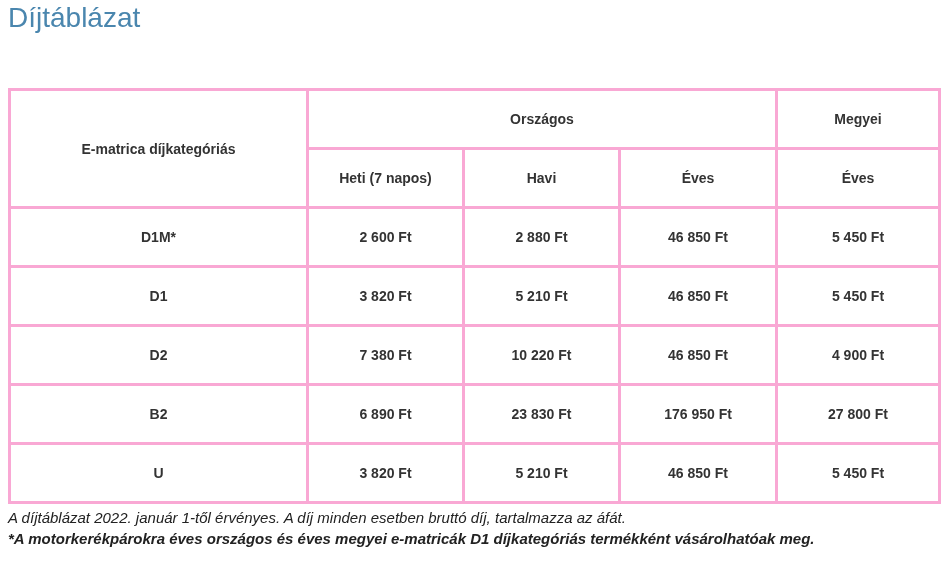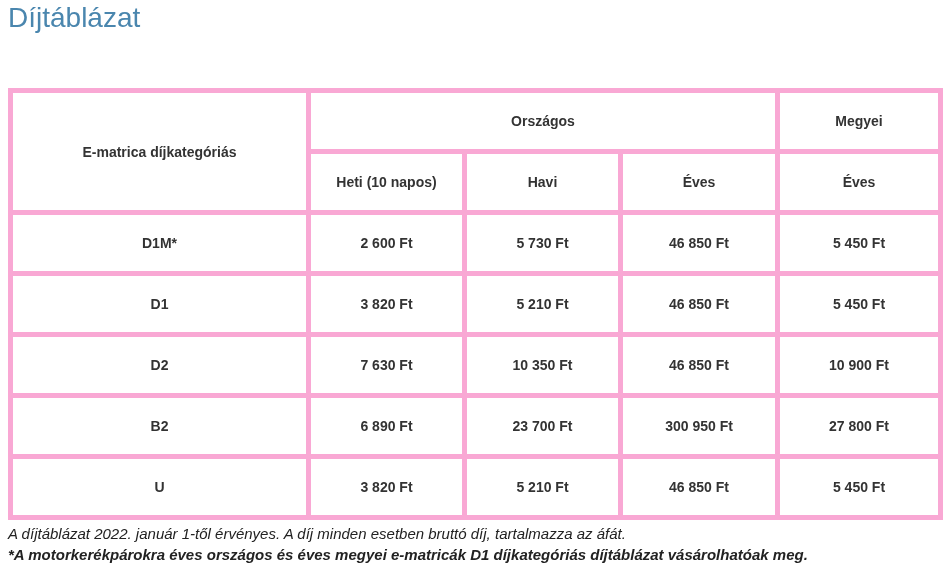--- a/index.html
+++ b/index.html
@@ -25,21 +25,21 @@
     color: #4a86ae;
   }
   table.price-table {
     border-collapse: collapse;
     table-layout: fixed;
     width: 930px;
     margin-top: 57px;
   }
   table.price-table th,
   table.price-table td {
-    border: 5px solid #f9a8d4;
+    border: 3px solid #f9a8d4;
     text-align: center;
     vertical-align: middle;
     font-size: 14px;
     font-weight: 700;
     color: #333333;
     padding: 0;
     height: 56px;
     background: #ffffff;
   }
   .notes {
@@ -72,63 +72,63 @@
       <col style="width:157px">
       <col style="width:163px">
     </colgroup>
     <thead>
       <tr>
         <th rowspan="2">E-matrica díjkategóriás</th>
         <th colspan="3">Országos</th>
         <th>Megyei</th>
       </tr>
       <tr>
-        <th>Heti (10 napos)</th>
+        <th>Heti (7 napos)</th>
         <th>Havi</th>
         <th>Éves</th>
         <th>Éves</th>
       </tr>
     </thead>
     <tbody>
       <tr>
         <td>D1M*</td>
         <td>2 600 Ft</td>
-        <td>5 730 Ft</td>
+        <td>2 880 Ft</td>
         <td>46 850 Ft</td>
         <td>5 450 Ft</td>
       </tr>
       <tr>
         <td>D1</td>
         <td>3 820 Ft</td>
         <td>5 210 Ft</td>
         <td>46 850 Ft</td>
         <td>5 450 Ft</td>
       </tr>
       <tr>
         <td>D2</td>
-        <td>7 630 Ft</td>
-        <td>10 350 Ft</td>
+        <td>7 380 Ft</td>
+        <td>10 220 Ft</td>
         <td>46 850 Ft</td>
-        <td>10 900 Ft</td>
+        <td>4 900 Ft</td>
       </tr>
       <tr>
         <td>B2</td>
         <td>6 890 Ft</td>
-        <td>23 700 Ft</td>
-        <td>300 950 Ft</td>
+        <td>23 830 Ft</td>
+        <td>176 950 Ft</td>
         <td>27 800 Ft</td>
       </tr>
       <tr>
         <td>U</td>
         <td>3 820 Ft</td>
         <td>5 210 Ft</td>
         <td>46 850 Ft</td>
         <td>5 450 Ft</td>
       </tr>
     </tbody>
   </table>
 
   <div class="notes">
     <p class="note">A díjtáblázat 2022. január 1-től érvényes. A díj minden esetben bruttó díj, tartalmazza az áfát.</p>
-    <p class="note bold">*A motorkerékpárokra éves országos és éves megyei e-matricák D1 díjkategóriás díjtáblázat vásárolhatóak meg.</p>
+    <p class="note bold">*A motorkerékpárokra éves országos és éves megyei e-matricák D1 díjkategóriás termékként vásárolhatóak meg.</p>
   </div>
 
 </div>
 
 </body></html>

